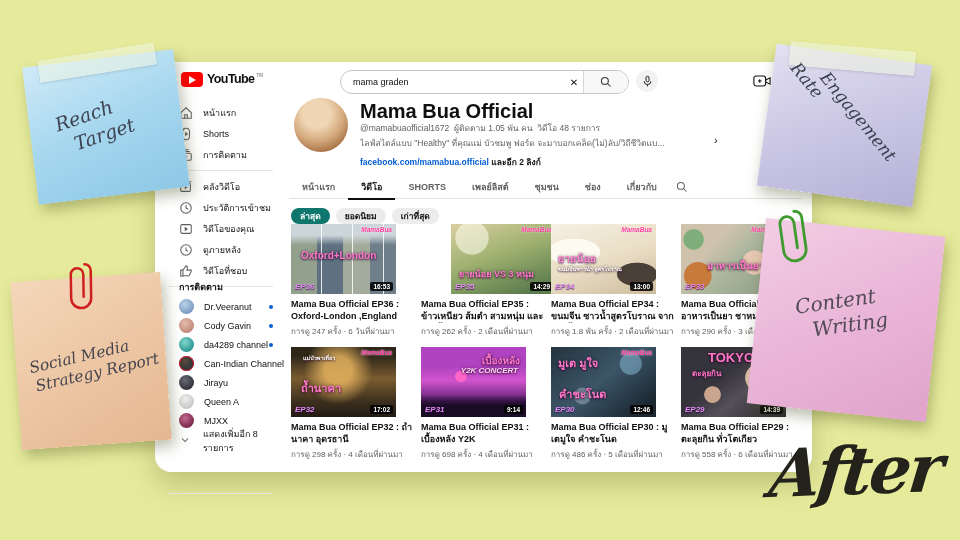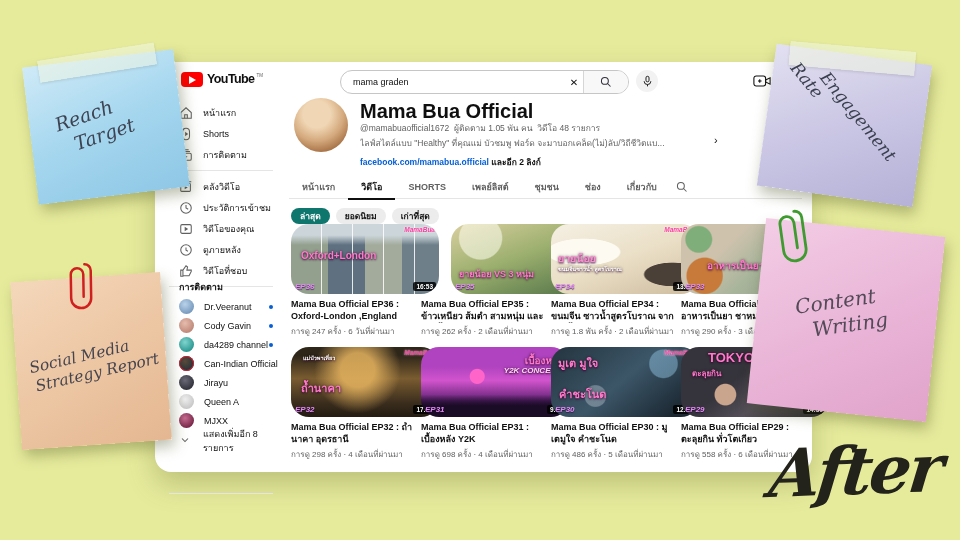--- a/index.html
+++ b/index.html
@@ -51,21 +51,21 @@
   .tab.active{color:#0f0f0f;border-bottom:2.5px solid #0f0f0f;margin-bottom:-1px;}
   .tab-search{margin-left:6px;cursor:pointer;width:12px;height:12px;}
   .chips{position:absolute;left:2px;top:108px;display:flex;gap:6px;}
   .chip{height:16px;padding:0 9px;border-radius:8px;background:#ececec;color:#0f0f0f;font-size:8.5px;font-weight:bold;display:flex;align-items:center;cursor:pointer;}
   .chip.active{background:#0f766e;color:#fff;}
 
   .vrow{position:absolute;left:2px;display:flex;gap:7px;}
   .vrow.r1{top:124px;}
   .vrow.r2{top:247px;}
   .card{width:123px;cursor:pointer;}
-  .thumb{position:relative;width:148px;height:70px;border-radius:18px;overflow:hidden;}
+  .thumb{position:relative;width:105px;height:70px;border-radius:0;overflow:hidden;}
   .brand{position:absolute;top:2px;right:4px;font-size:6.5px;font-weight:bold;font-style:italic;color:#ff3da0;text-shadow:0 0 2px rgba(255,255,255,.9);}
   .ep{position:absolute;bottom:3px;left:4px;font-size:8px;font-weight:bold;font-style:italic;color:#e08cf0;text-shadow:0 1px 1px rgba(40,0,60,.7);}
   .dur{position:absolute;bottom:3px;right:3px;background:rgba(0,0,0,.85);color:#fff;font-size:6.5px;font-weight:bold;padding:1px 3px;border-radius:2px;}
   .dur:empty{display:none;}
   .ov1,.ov2{position:absolute;color:#ff79c8;font-weight:bold;text-shadow:0 1px 2px rgba(60,0,60,.85),0 0 3px rgba(0,0,0,.5);white-space:nowrap;}
   .ov1:empty,.ov2:empty{display:none;}
   .vtitle{margin-top:5px;font-size:9px;font-weight:bold;color:#0f0f0f;line-height:1.3;height:24px;overflow:hidden;}
   .vmeta{margin-top:2px;font-size:8px;color:#606060;}
 
   
@@ -258,21 +258,21 @@
           <span>Cody Gavin</span>
           <span class="dot"></span>
         </div>
         <div class="chan-row">
           <span class="chan-av" style="background:radial-gradient(circle at 40% 35%,#7fd4ce,#2f9a94 70%);"></span>
           <span>da4289 channel</span>
           <span class="dot"></span>
         </div>
         <div class="chan-row">
           <span class="chan-av" style="background:radial-gradient(circle at 40% 35%,#5a4a3a,#27323a 70%);box-shadow:inset 0 0 0 1px #c23;"></span>
-          <span>Can-Indian Official</span>
+          <span>Can-Indian Channel</span>
         </div>
         <div class="chan-row">
           <span class="chan-av" style="background:radial-gradient(circle at 40% 35%,#6a6a78,#34343e 70%);"></span>
           <span>Jirayu</span>
         </div>
         <div class="chan-row">
           <span class="chan-av" style="background:radial-gradient(circle at 40% 35%,#efefef,#c9c9c9 70%);"></span>
           <span>Queen A</span>
         </div>
         <div class="chan-row">

